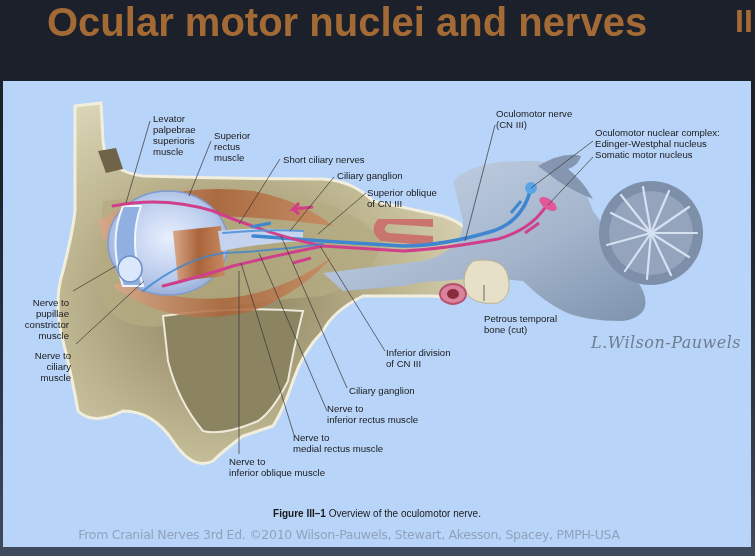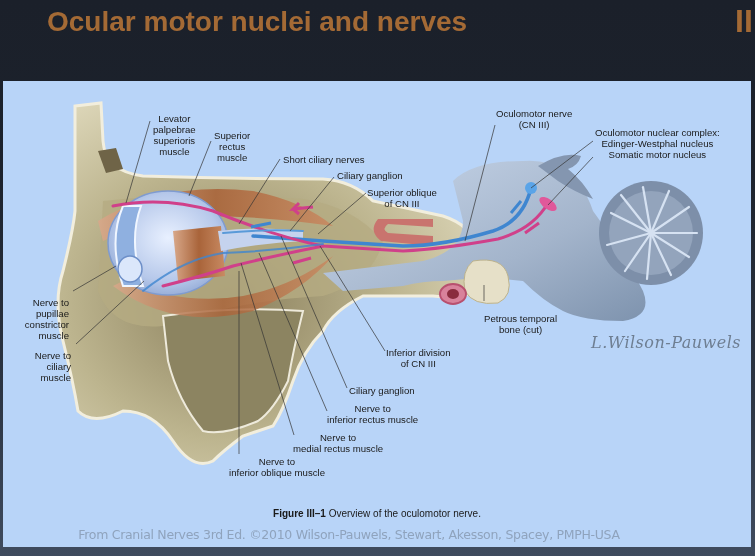--- a/index.html
+++ b/index.html
@@ -4,36 +4,36 @@
 <style>
   html, body { margin: 0; padding: 0; }
   body {
     width: 755px; height: 556px; overflow: hidden; position: relative;
     background: linear-gradient(to bottom, #1b202a 0%, #1c222c 30%, #2c3543 70%, #3f4b5e 100%);
     font-family: "Liberation Sans", sans-serif;
   }
   .slide-title {
     position: absolute; left: 47px; top: 2px;
     font-family: "Liberation Sans", sans-serif; font-weight: bold;
-    font-size: 28px; color: #a46a35; letter-spacing: 0px; white-space: nowrap;
+    font-size: 40px; color: #a46a35; letter-spacing: 0px; white-space: nowrap;
     line-height: 40px;
   }
   .title-overflow {
     position: absolute; left: 735px; top: 4px; width: 22px; height: 32px;
     font-family: "Liberation Sans", sans-serif; font-weight: bold; font-size: 32px;
     color: #a46a35; line-height: 34px; overflow: hidden; white-space: nowrap;
   }
   .figure-panel {
     position: absolute; left: 3px; top: 81px; width: 748px; height: 466px;
     background: #b8d4f8;
   }
   .figure-panel svg { position: absolute; left: 0; top: 0; }
   .lbl {
     position: absolute; font-family: "Liberation Sans", sans-serif;
-    font-size: 9.6px; line-height: 11px; color: #1a1a1a; white-space: pre; text-align: center;
+    font-size: 9.6px; line-height: 11px; color: #1a1a1a; white-space: pre;
   }
   .lbl.right { text-align: right; }
   .caption {
     position: absolute; left: 0; width: 748px; top: 427px; text-align: center;
     font-family: "Liberation Sans", sans-serif; font-size: 10px; color: #1a1a1a;
   }
   .caption b { font-weight: bold; }
   .credit {
     position: absolute; left: 0; width: 692px; top: 446px; text-align: center;
     font-family: "DejaVu Sans", sans-serif; font-size: 12.5px; color: #8fa3bd;

